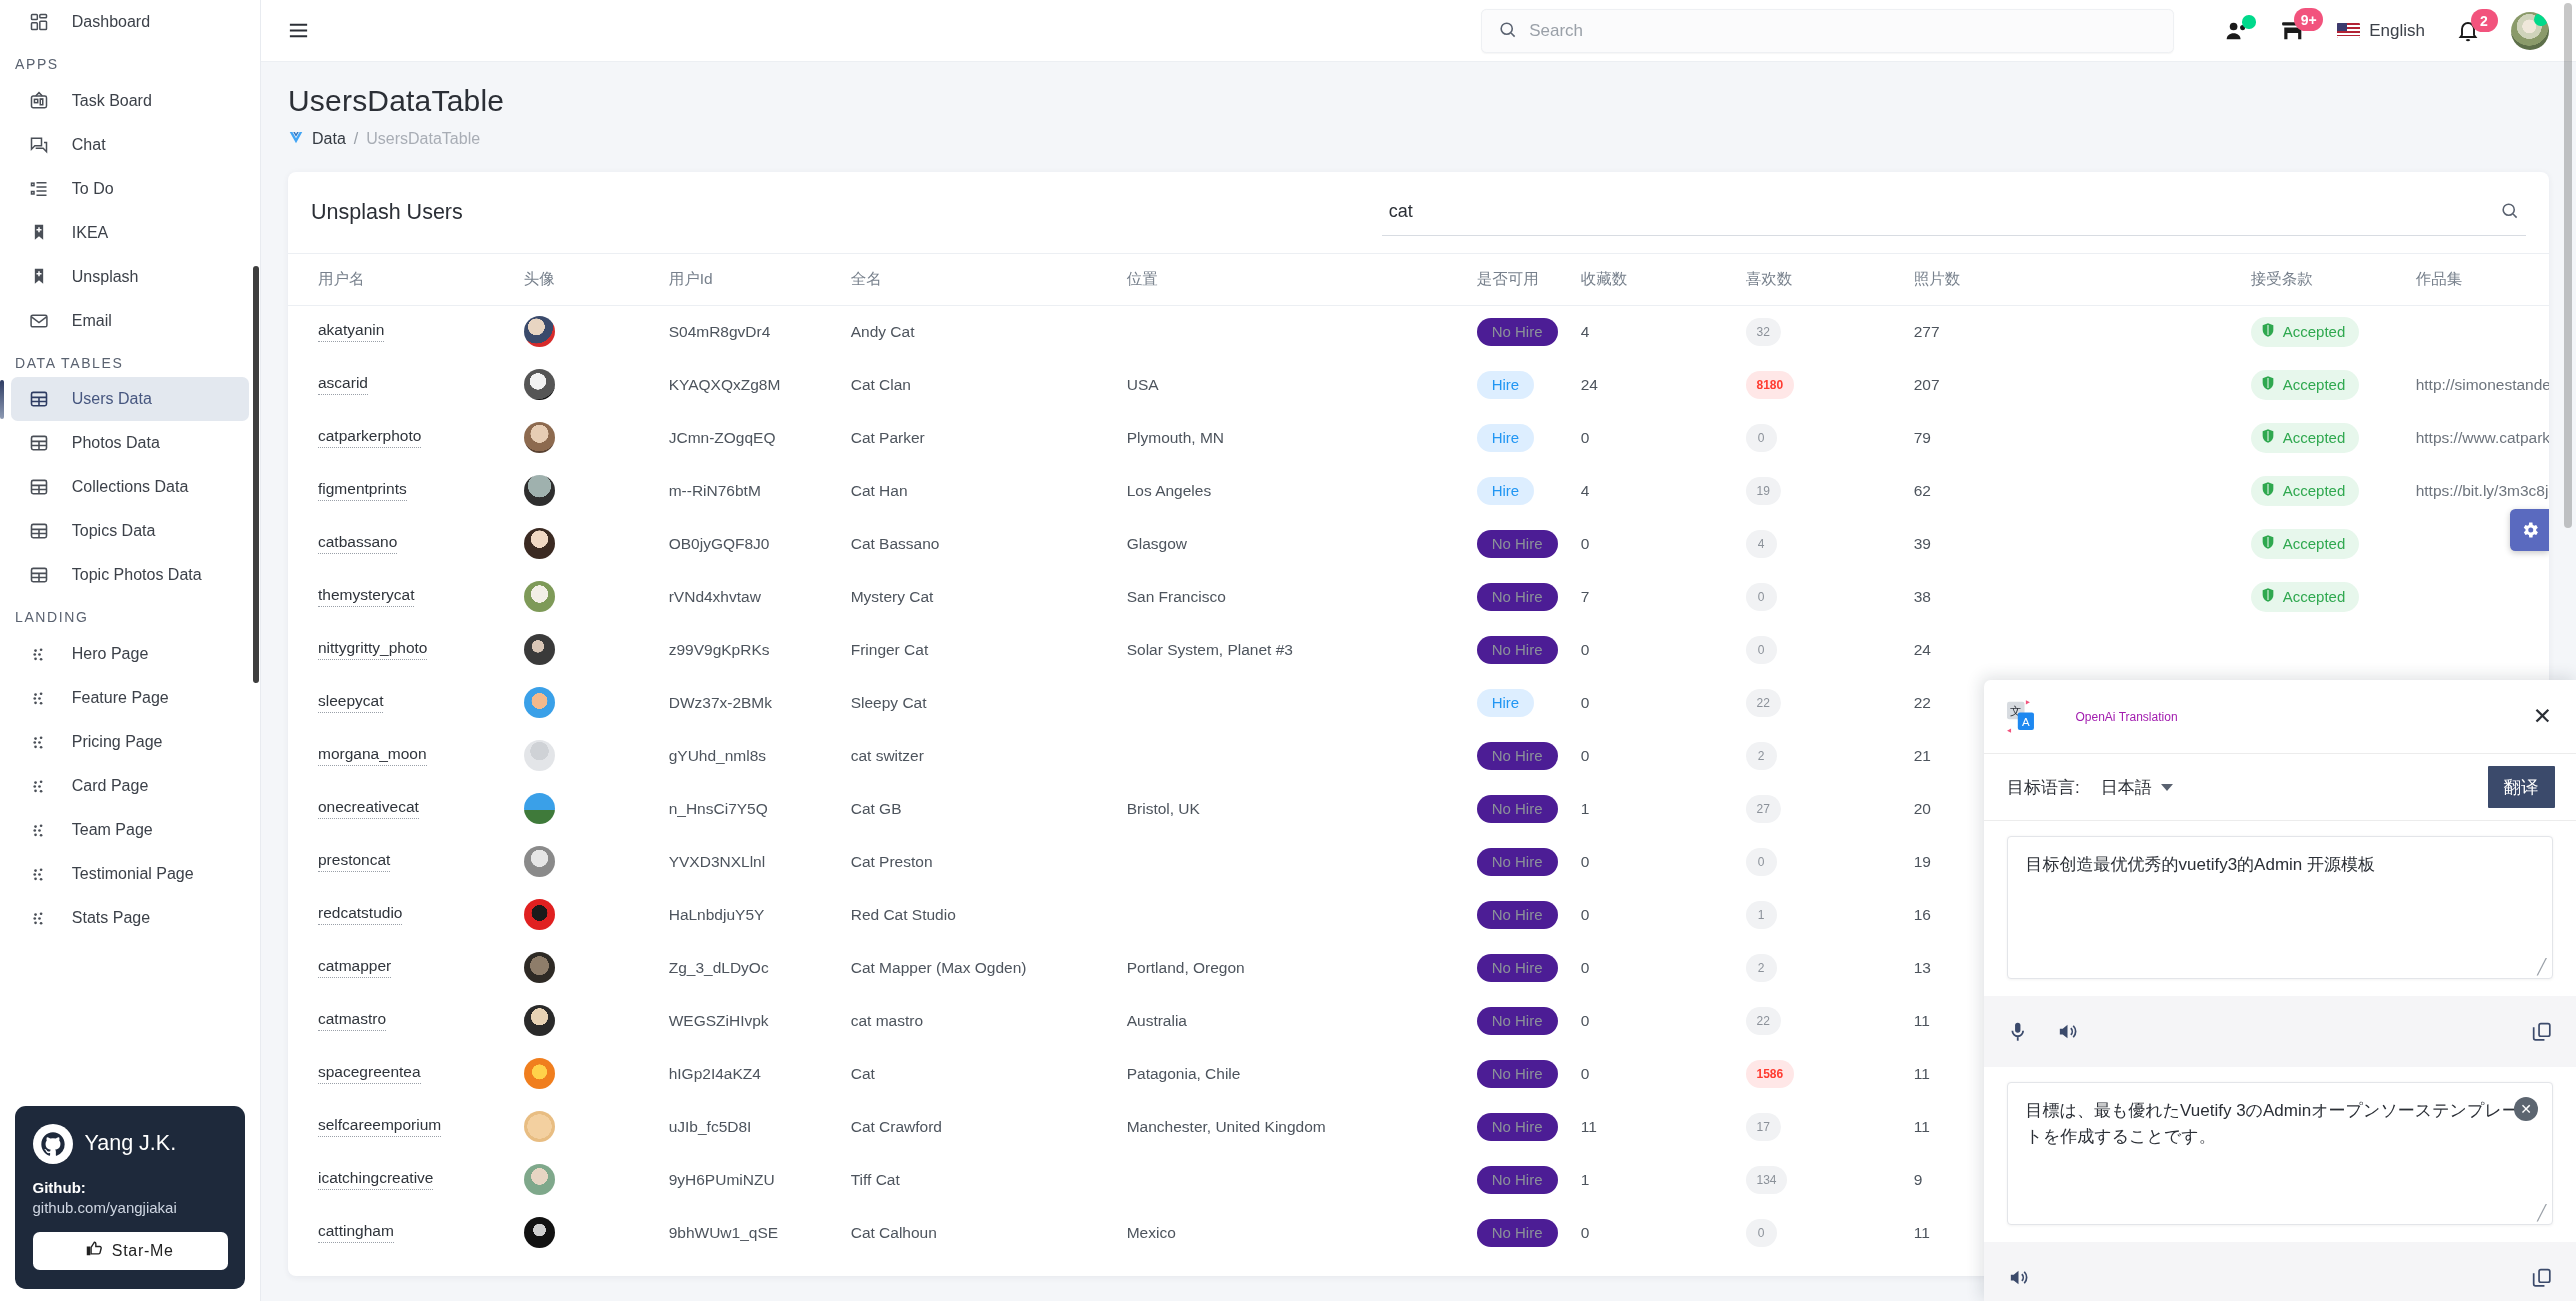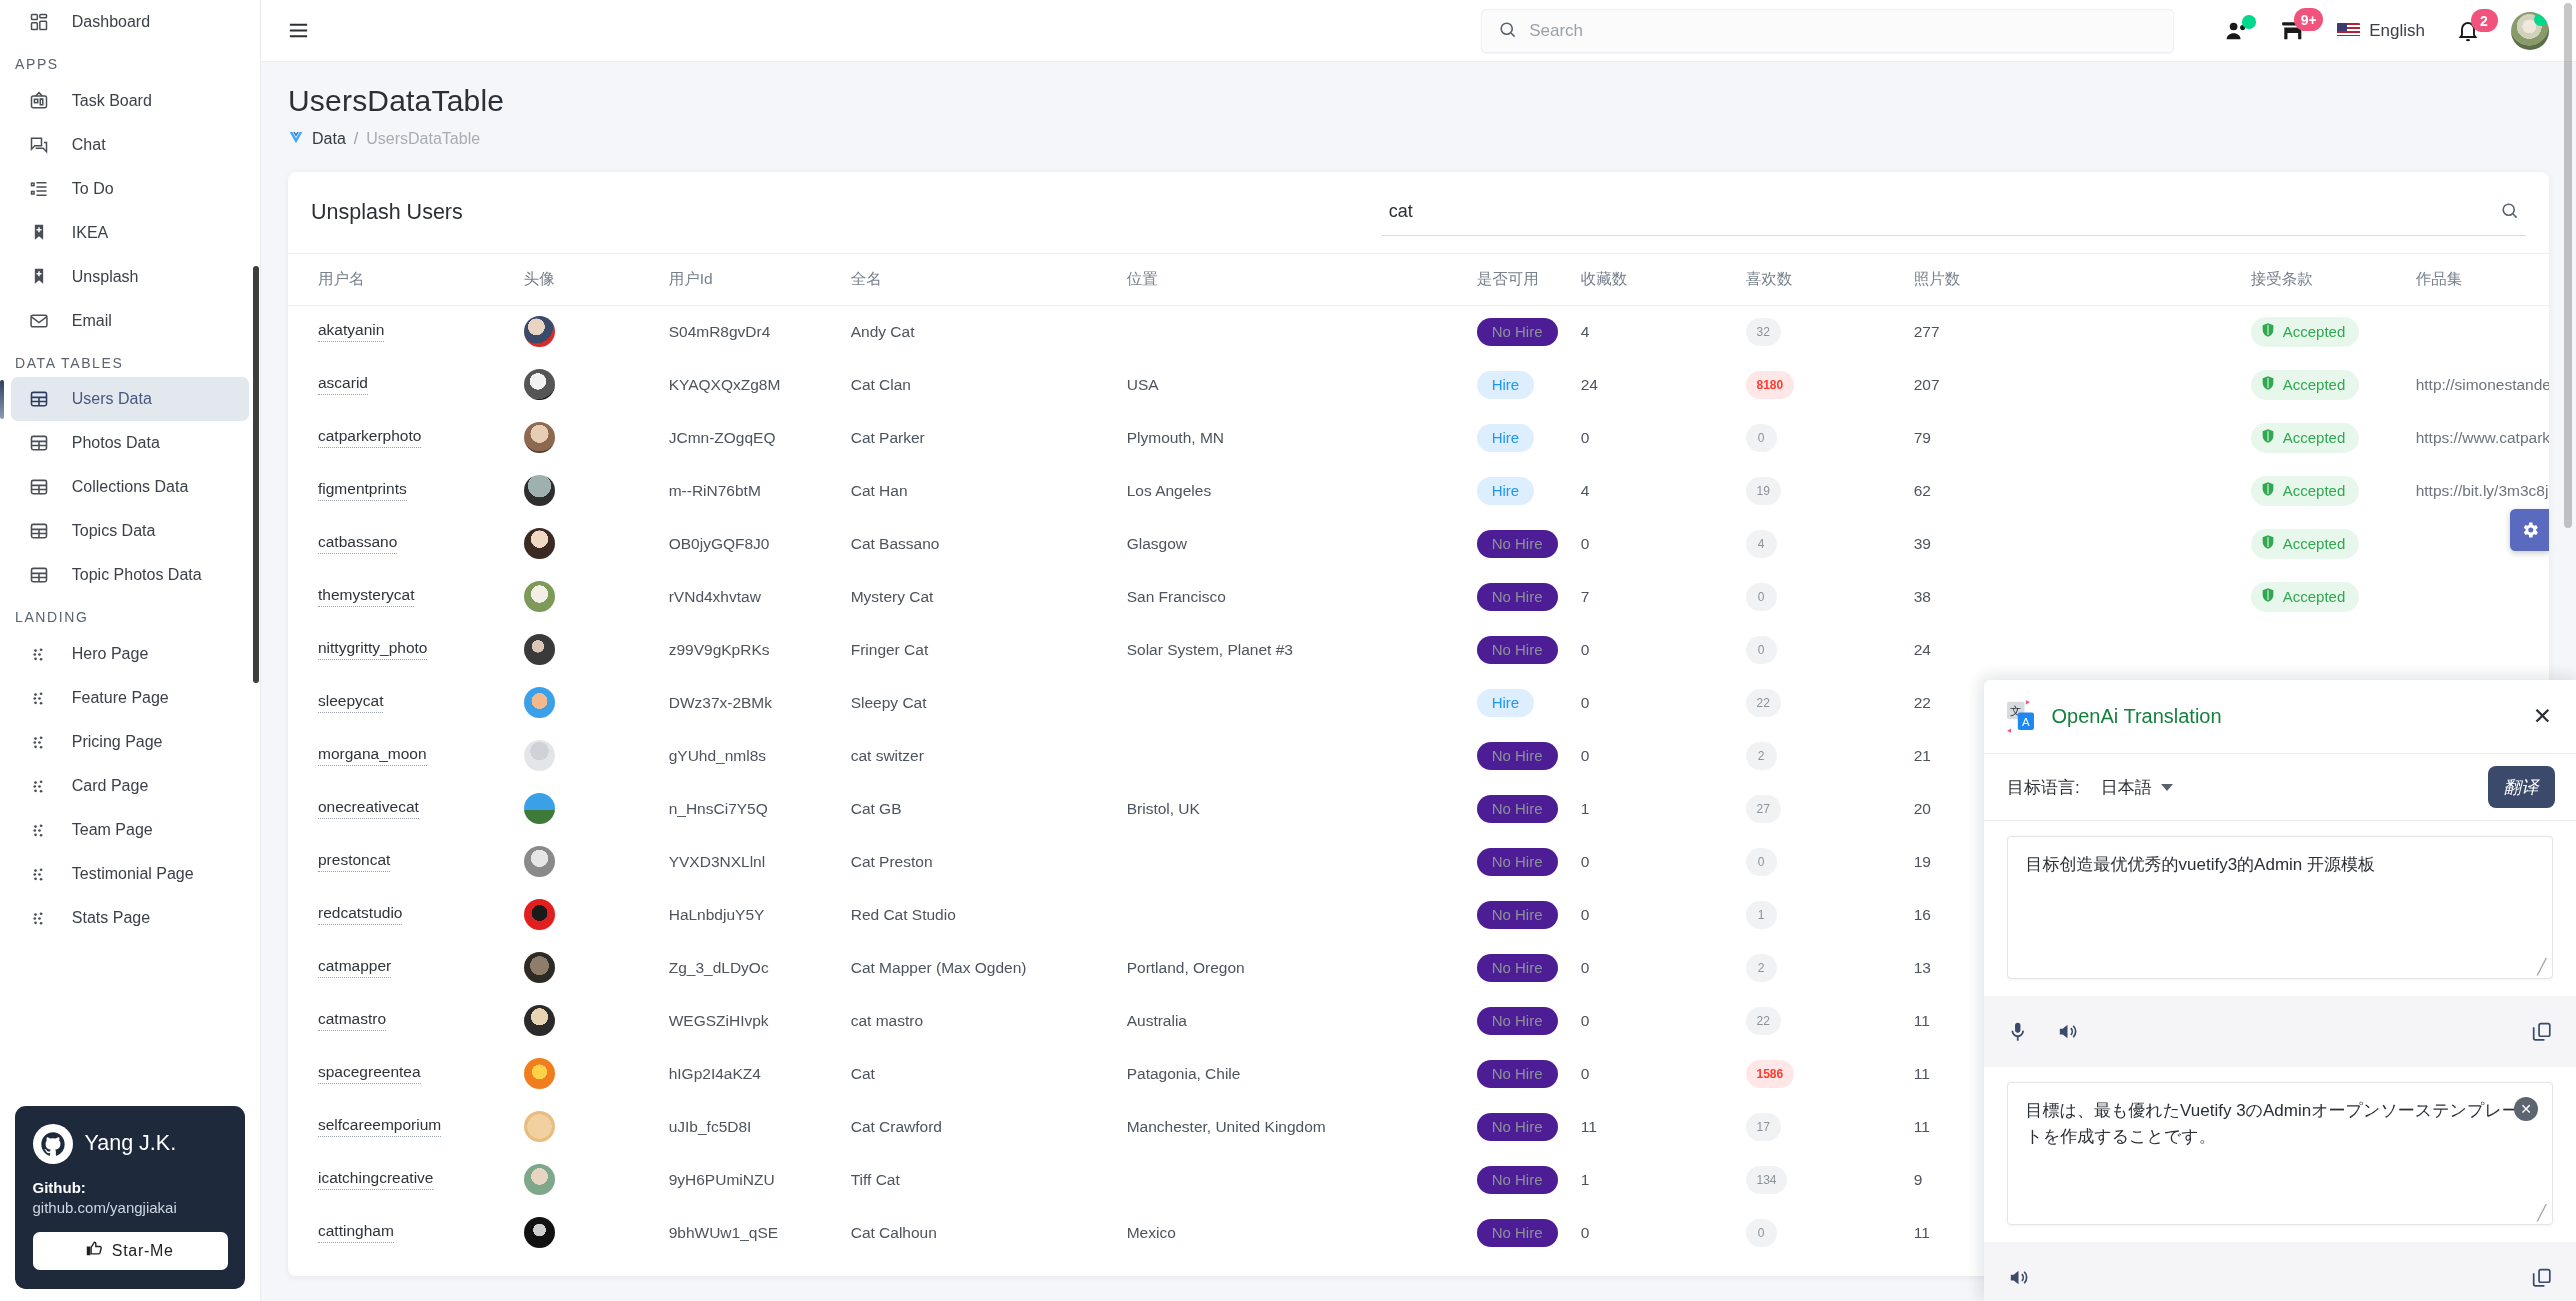--- a/index.html
+++ b/index.html
@@ -210,35 +210,35 @@
     position: absolute; right: 0px; top: 680px; width: 592px; height: 622px;
     background: #ffffff; border-radius: 6.7px 0 0 0;
     box-shadow: -2.7px -2.7px 16px rgba(30,40,60,.14); z-index: 20;
     display: flex; flex-direction: column; overflow: hidden;
   }
   .tp-head {
     height: 74px; display: flex; align-items: center; padding: 0 24px 0 19px;
     gap: 13.5px; border-bottom: 0.7px solid #ececec; flex: 0 0 74px;
   }
   .tp-logo { width: 35px; height: 35px; position: relative; flex: 0 0 35px; }
-  .tp-title { font-size: 20px; color: #15803d; }
+  .tp-title { font-size: 12px; color: #a21caf; margin-left: 24px; }
   .tp-close { margin-left: auto; font-size: 23px; color: #2b2f36; cursor: pointer; line-height: 1; }
   .tp-row {
     height: 67px; display: flex; align-items: center; padding: 0 21.5px 0 23px; gap: 21px;
     border-bottom: 0.7px solid #ececec; flex: 0 0 67px;
   }
   .tp-lbl { font-size: 17px; color: #2b2f36; }
   .tp-select {
     display: flex; align-items: center; gap: 9.4px; font-size: 17px; color: #2b2f36;
     cursor: pointer;
   }
   .caret { width: 0; height: 0; border-left: 6px solid transparent; border-right: 6px solid transparent; border-top: 7.4px solid #5a6270; }
   .tp-btn {
     margin-left: auto; background: #3b4a6b; color: #fff; font-size: 17.5px;
-    border-radius: 8px; padding: 9.4px 16px; cursor: pointer; font-style: italic;
+    border-radius: 1px; padding: 9.4px 16px; cursor: pointer;
   }
   .tp-body { flex: 1 1 auto; display: flex; flex-direction: column; padding: 0; }
   .ta-wrap { padding: 15px 23px 0 23px; }
   .ta {
     width: 100%; height: 143px; border: 0.7px solid #e3e5e9; border-radius: 4px;
     padding: 15px 17.5px; font-size: 17px; color: #2b2f36; line-height: 1.5;
     font-family: "Liberation Sans", sans-serif; resize: none; outline: none;
     background: #fff; box-shadow: 0 0.7px 2.7px rgba(0,0,0,.05);
     position: relative;
   }

